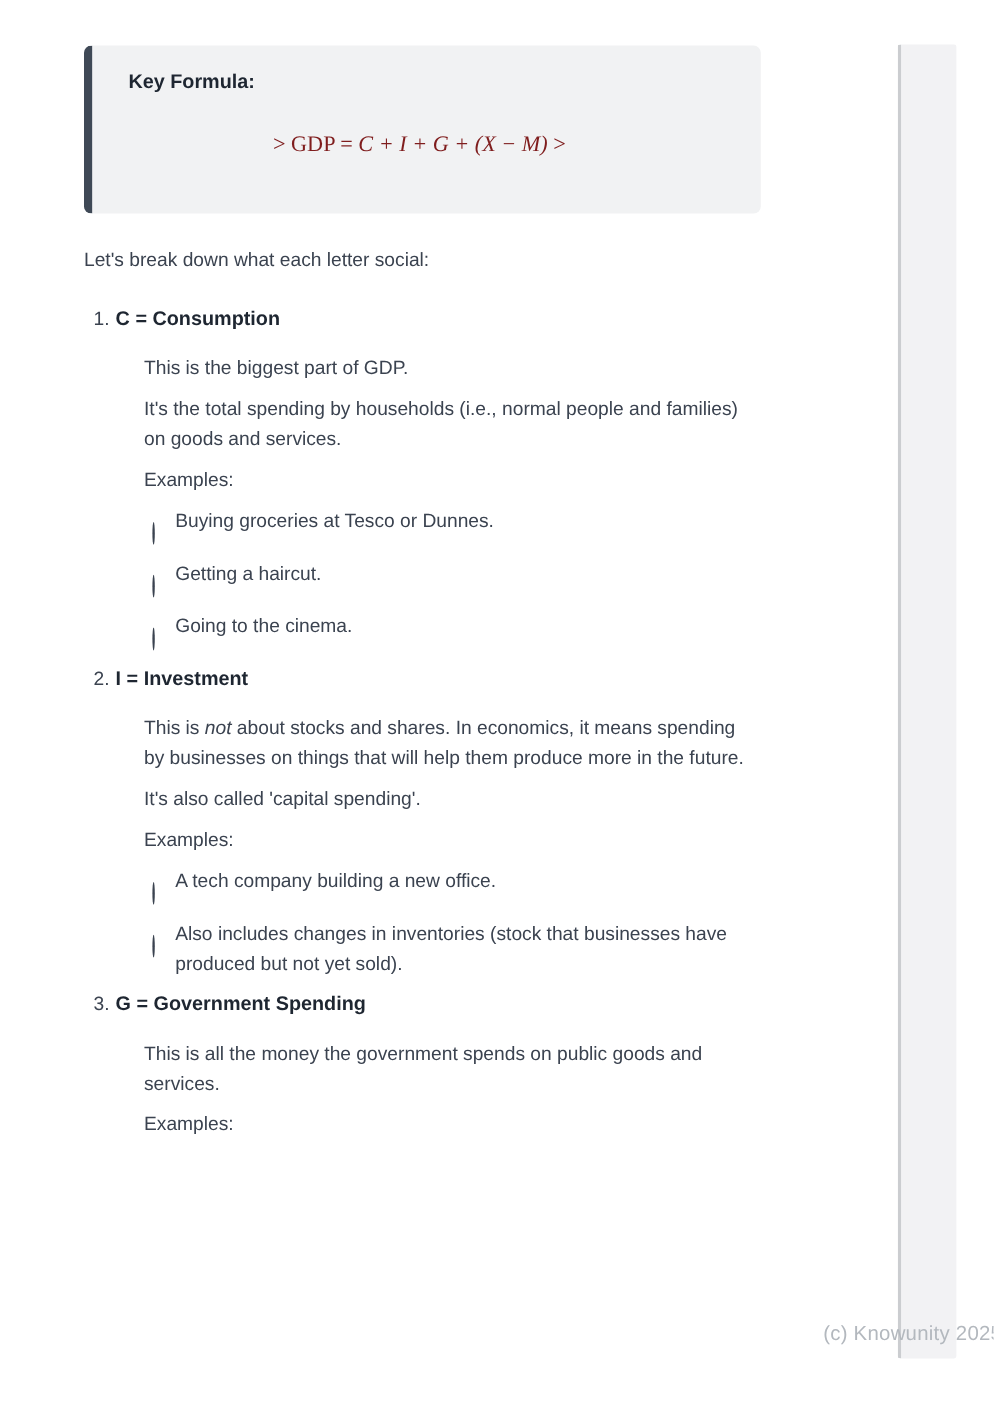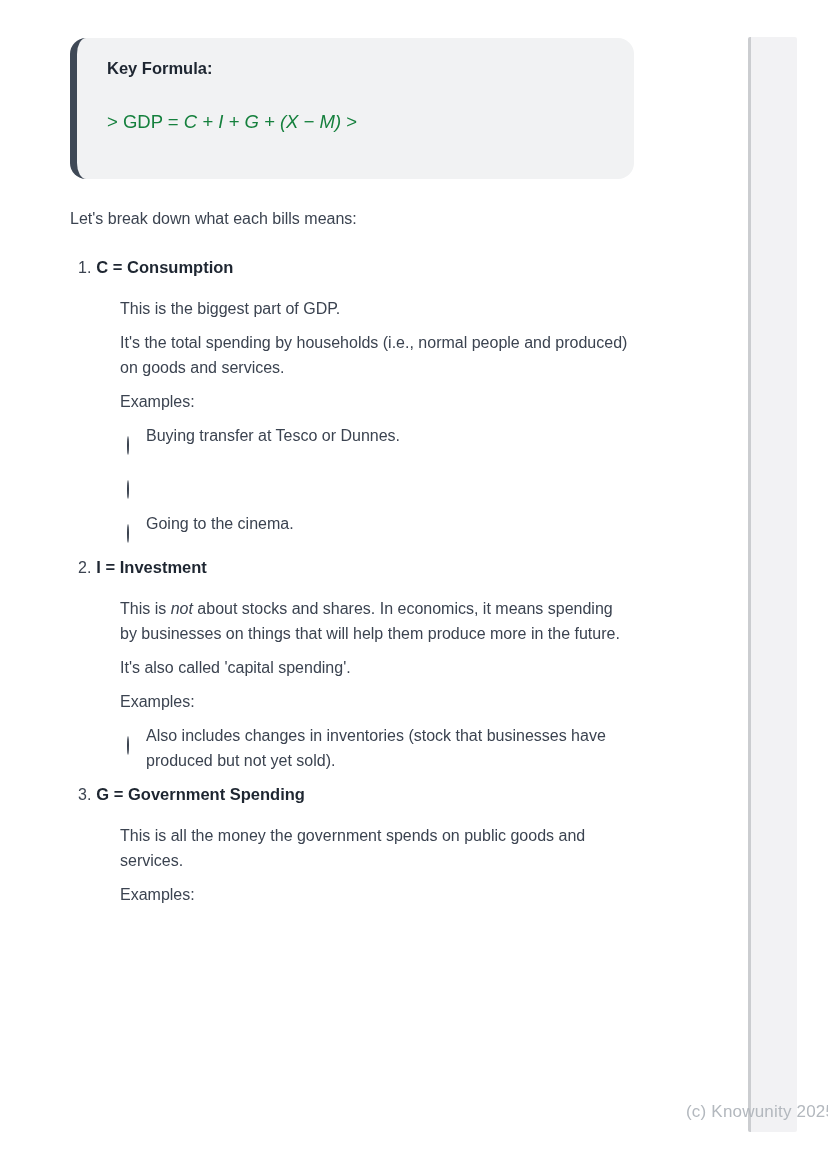--- a/index.html
+++ b/index.html
@@ -13,28 +13,28 @@
     position:absolute; left:748px; top:37px; width:46px; height:1095px;
     background:#f2f2f4; border-left:3px solid #cbcdd0; border-radius:2px;
   }
   .watermark {
     position:absolute; left:686px; top:1102px;
     font-size:17px; color:#b3b8be; letter-spacing:.2px; white-space:nowrap;
   }
   .content { position:absolute; left:70px; top:38px; width:564px; }
 
   .callout {
-    background:#f1f2f3; border-left:7px solid #3f4956; border-radius:16px;
+    background:#f1f2f3; border-left:7px solid #3f4956; border-radius:6px;
     padding:21px 42px 46px 30px; box-sizing:border-box;
   }
   .callout-title { font-weight:700; color:#1e2631; font-size:16.5px; line-height:18px; }
   .formula {
-    margin-top:34px; text-align:left;
-    font-family:Liberation Sans, sans-serif;
-    font-size:18.5px; color:#15803d;
+    margin-top:34px; text-align:center;
+    font-family:Liberation Serif, serif;
+    font-size:18.5px; color:#7f1d1d;
   }
   .f-it { font-style:italic; }
 
   .intro { margin:27px 0 24px 0; line-height:25px; }
 
   .num-item { margin-bottom:7px; }
   .num-head { padding-left:8px; line-height:25px; margin-bottom:16px; }
   .num-head .num { color:#3b4350; }
   .num-head .head-b { font-weight:700; color:#1e2631; font-size:16.5px; margin-left:5px;margin-top:48px; }
 
@@ -54,46 +54,47 @@
 
 <div class="page-edge"></div>
 
 <div class="content">
 
   <div class="callout">
     <div class="callout-title">Key Formula:</div>
     <div class="formula"><span>&gt; GDP = </span><span class="f-it">C + I + G + (X − M)</span><span> &gt;</span></div>
   </div>
 
-  <p class="intro">Let's break down what each bills means:</p>
+  <p class="intro">Let's break down what each letter social:</p>
 
   <div class="num-item">
     <div class="num-head">
       <span class="num">1.</span><span class="head-b">C = Consumption</span>
     </div>
     <div class="b-list">
       <div class="b-item">
         <span class="marker"><span class="dot"></span></span>
         <span class="b-text"><span>This is the biggest part of GDP.</span></span>
       </div>
       <div class="b-item">
         <span class="marker"><span class="dot"></span></span>
-        <span class="b-text"><span>It's the total spending by households (i.e., normal people and produced) on goods and services.</span></span>
+        <span class="b-text"><span>It's the total spending by households (i.e., normal people and families) on goods and services.</span></span>
       </div>
       <div class="b-item">
         <span class="marker"><span class="dot"></span></span>
         <span class="b-text"><span>Examples:</span></span>
       </div>
       <div class="s-list">
         <div class="s-item">
           <span class="marker"><span class="circle"></span></span>
-          <span class="b-text">Buying transfer at Tesco or Dunnes.</span>
+          <span class="b-text">Buying groceries at Tesco or Dunnes.</span>
         </div>
         <div class="s-item">
           <span class="marker"><span class="circle"></span></span>
+          <span class="b-text">Getting a haircut.</span>
         </div>
         <div class="s-item">
           <span class="marker"><span class="circle"></span></span>
           <span class="b-text">Going to the cinema.</span>
         </div>
       </div>
     </div>
   </div>
 
   <div class="num-item">
@@ -107,20 +108,24 @@
       </div>
       <div class="b-item">
         <span class="marker"><span class="dot"></span></span>
         <span class="b-text"><span>It's also called 'capital spending'.</span></span>
       </div>
       <div class="b-item">
         <span class="marker"><span class="dot"></span></span>
         <span class="b-text"><span>Examples:</span></span>
       </div>
       <div class="s-list">
+        <div class="s-item">
+          <span class="marker"><span class="circle"></span></span>
+          <span class="b-text">A tech company building a new office.</span>
+        </div>
         <div class="s-item">
           <span class="marker"><span class="circle"></span></span>
           <span class="b-text">Also includes changes in inventories (stock that businesses have produced but not yet sold).</span>
         </div>
       </div>
     </div>
   </div>
 
   <div class="num-item">
     <div class="num-head">

